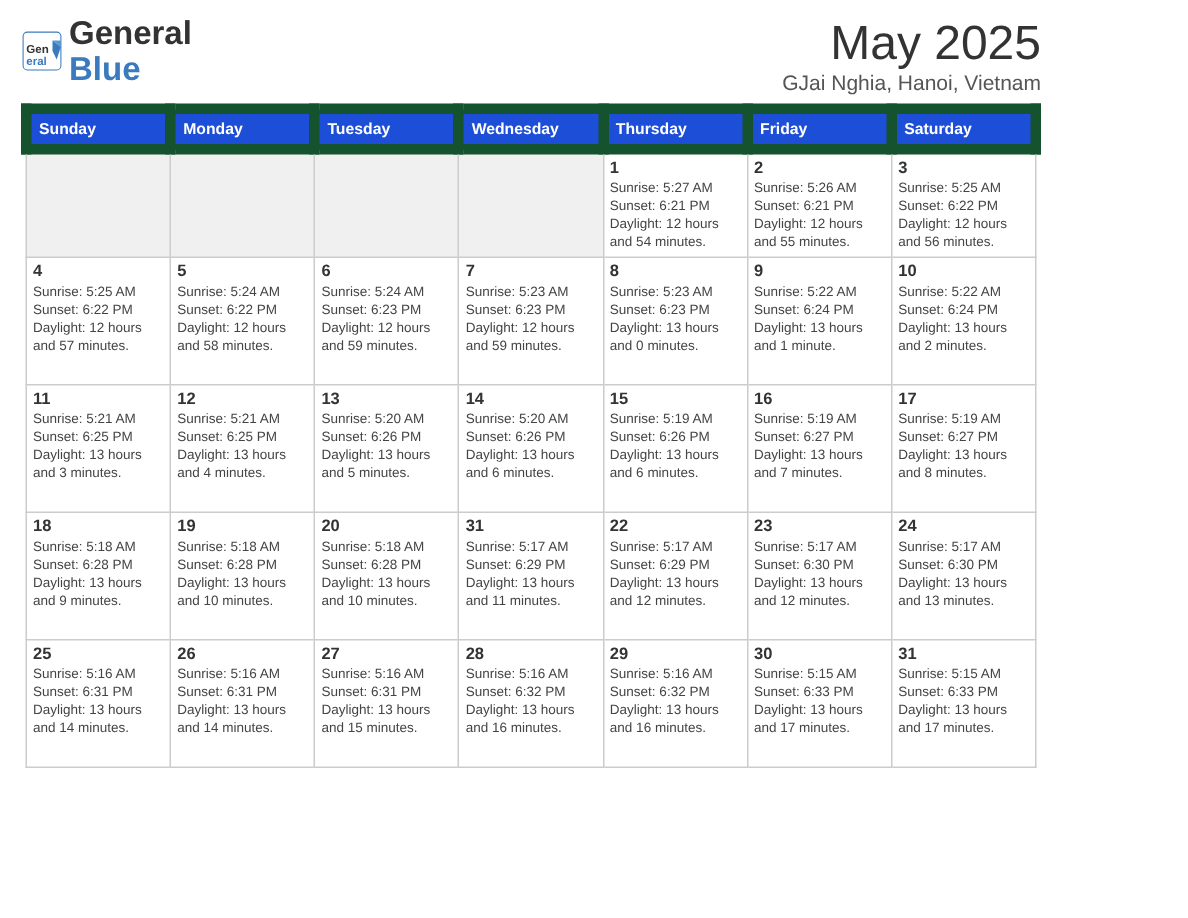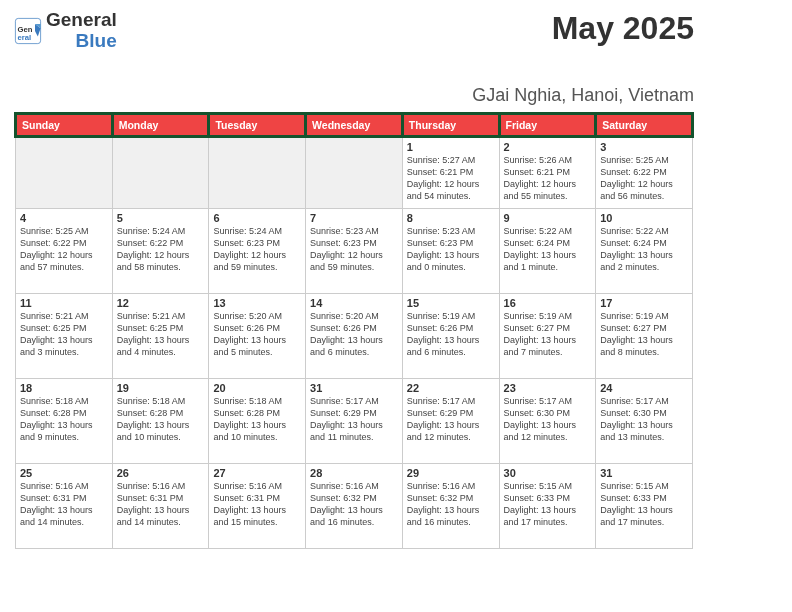--- a/index.html
+++ b/index.html
@@ -1,28 +1,28 @@
 <!DOCTYPE html>
 <html><head>
   <meta charset="utf-8">
   <style>
     * { box-sizing: border-box; margin: 0; padding: 0; }
     body { font-family: Arial, sans-serif; background: #fff; width: 792px; height: 612px; overflow: hidden; }
     .page { width: 708px; height: 612px; padding: 10px 14px; }
     .header { display: flex; align-items: flex-start; justify-content: space-between; margin-bottom: 6px; }
     .logo { display: flex; align-items: center; }
-    .logo-text { font-size: 19px; font-weight: bold; line-height: 1.1; text-align: right; }
+    .logo-text { font-size: 22px; font-weight: bold; line-height: 1.1; }
     .logo-text .general { color: #333; }
     .logo-text .blue { color: #3a7abf; }
     .logo-icon { width: 28px; height: 28px; margin-right: 4px; }
     .title-block { text-align: right; }
-    .main-title { font-size: 32px; font-weight: bold; color: #333; }
-    .subtitle { font-size: 18px; color: #555; margin-top: 38px; }
+    .main-title { font-size: 32px; font-weight: normal; color: #333; }
+    .subtitle { font-size: 14px; color: #555; }
     .calendar { width: 100%; border-collapse: collapse; font-size: 9.5px; }
-    .calendar th { background: #ef4444; color: #fff; text-align: left; padding: 4px 5px; font-size: 10.5px; font-weight: bold; border: 3px solid #14532d; }
+    .calendar th { background: #1d4ed8; color: #fff; text-align: left; padding: 4px 5px; font-size: 10.5px; font-weight: bold; border: 7px solid #14532d; }
     .calendar td { border: 1px solid #ccc; vertical-align: top; padding: 3px 4px; width: 14.28%; background: #fff; }
     .calendar td.shaded { background: #f0f0f0; }
     .day-num { font-weight: bold; font-size: 11px; color: #333; display: block; margin-bottom: 1px; }
     .day-info { color: #444; line-height: 1.35; font-size: 9px; }
   </style>
 </head>
 <body>
 
 <div class="page">
   <div class="header">

